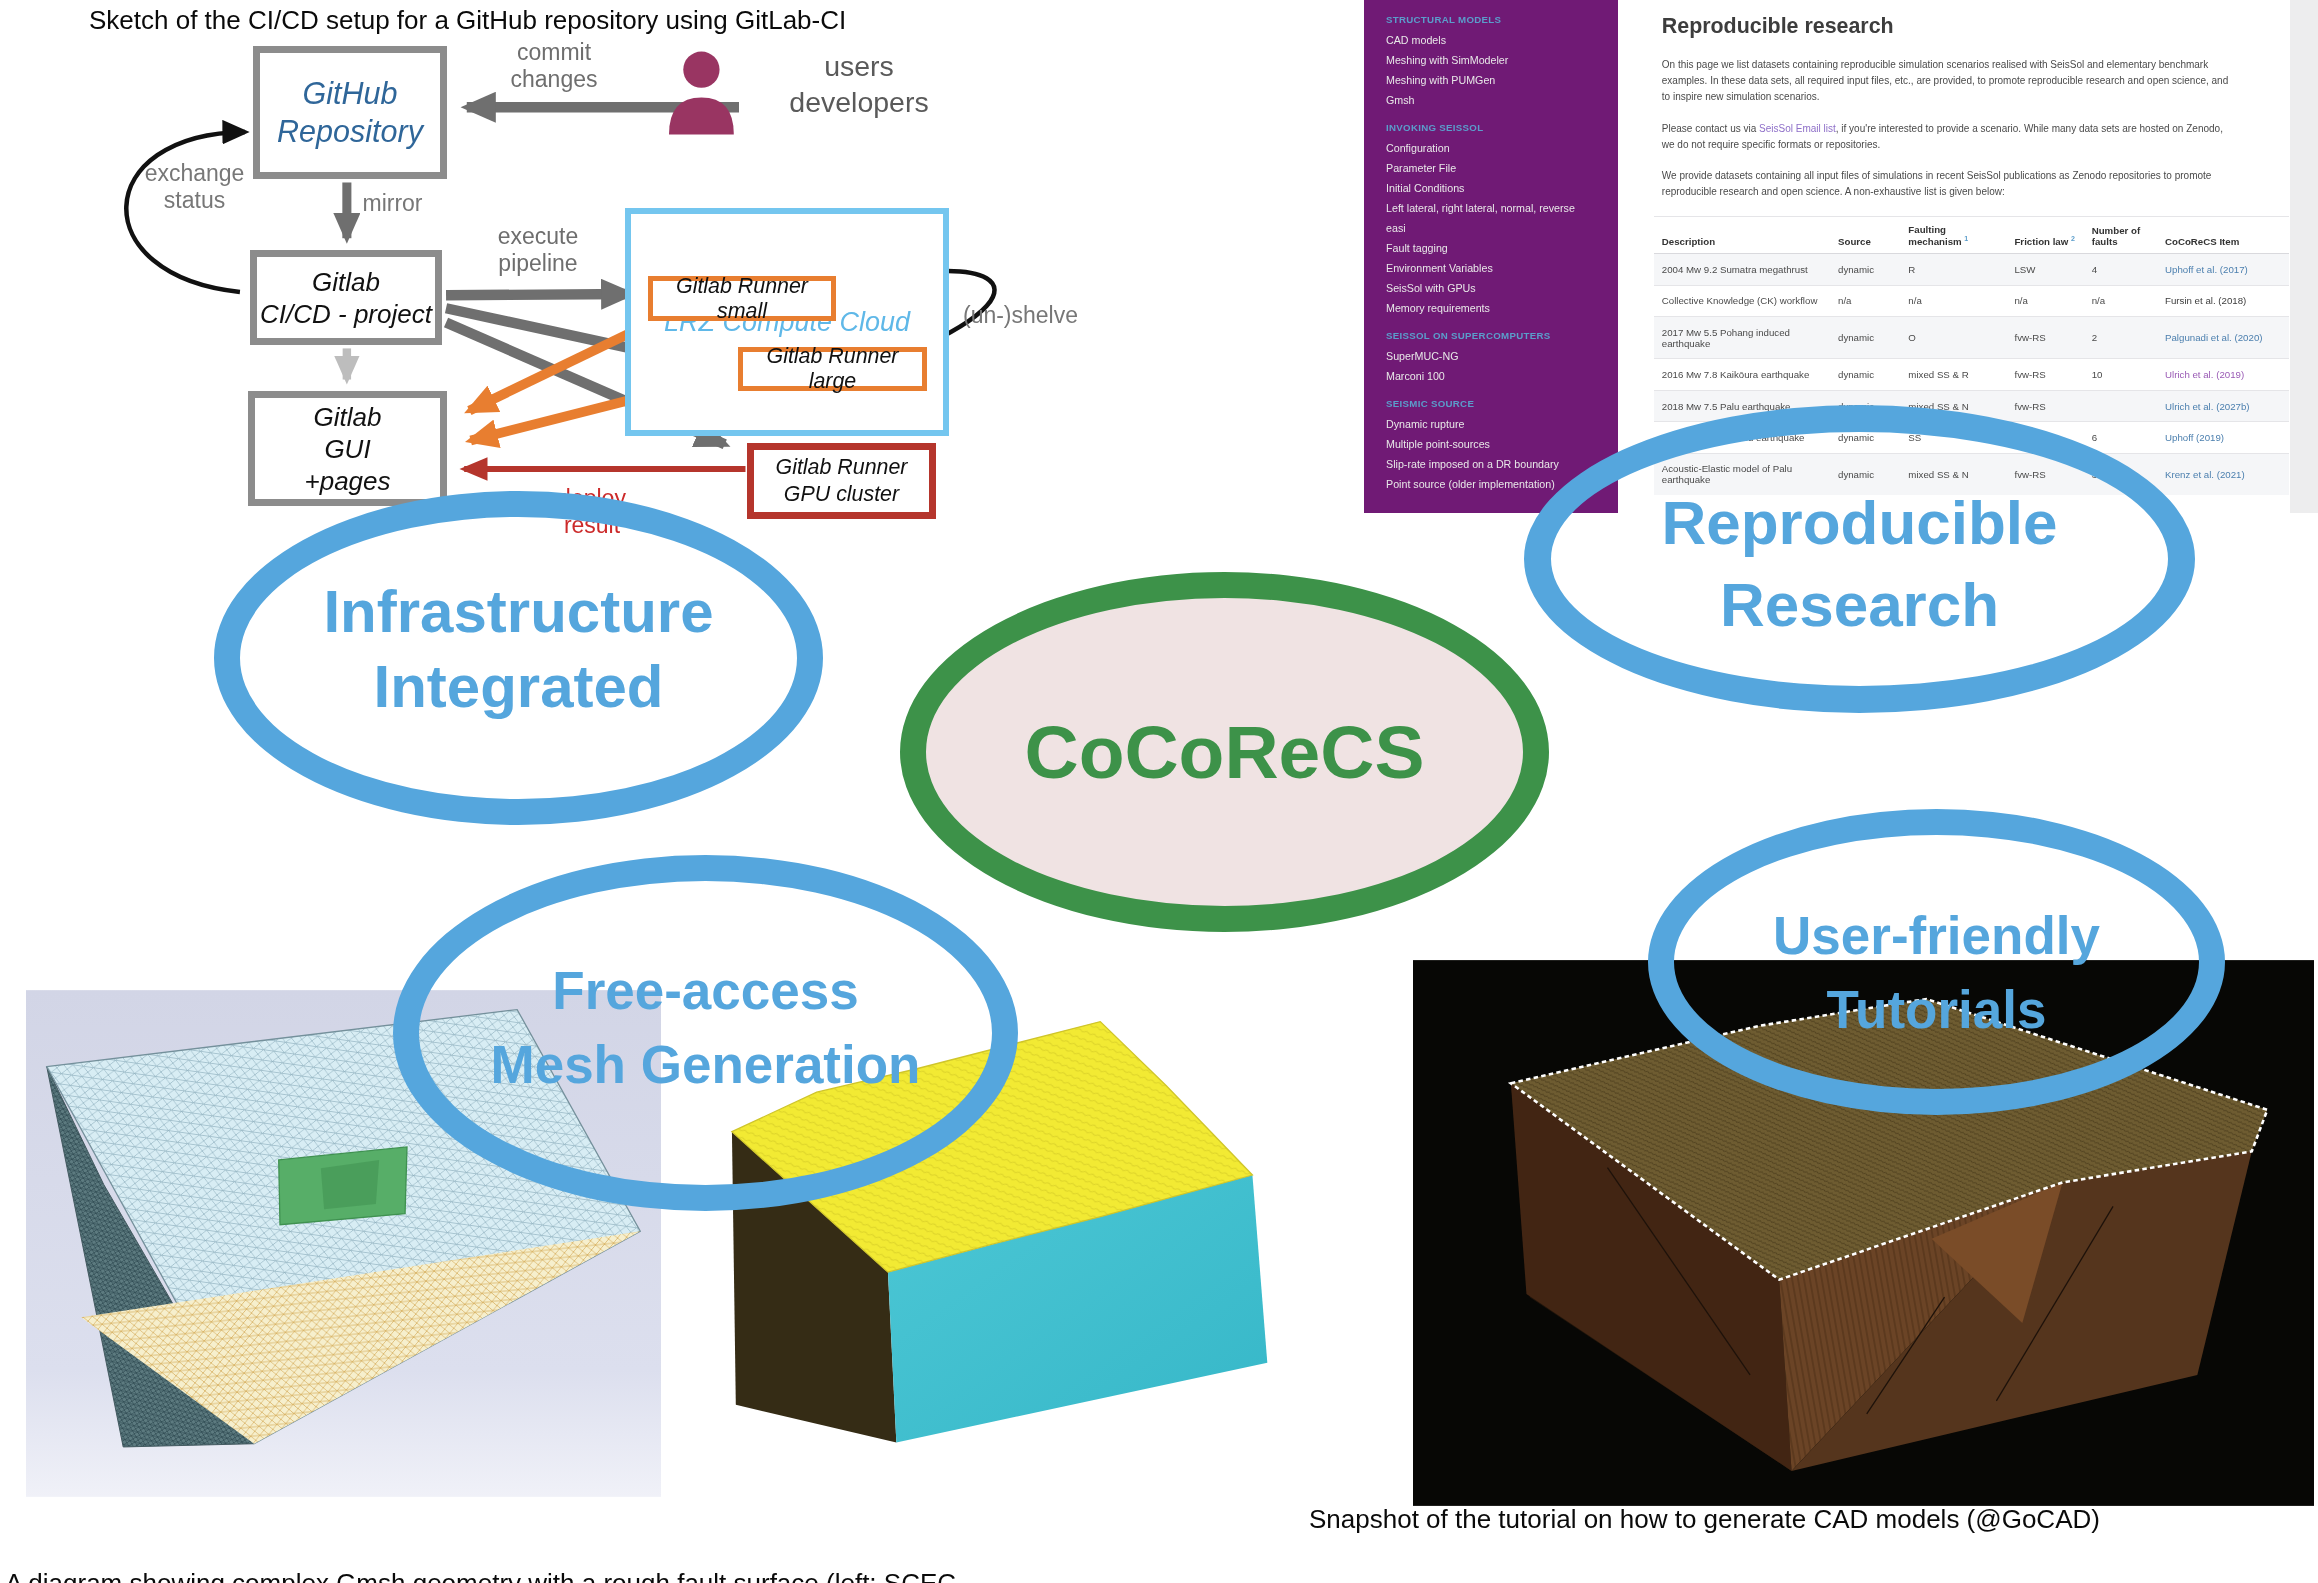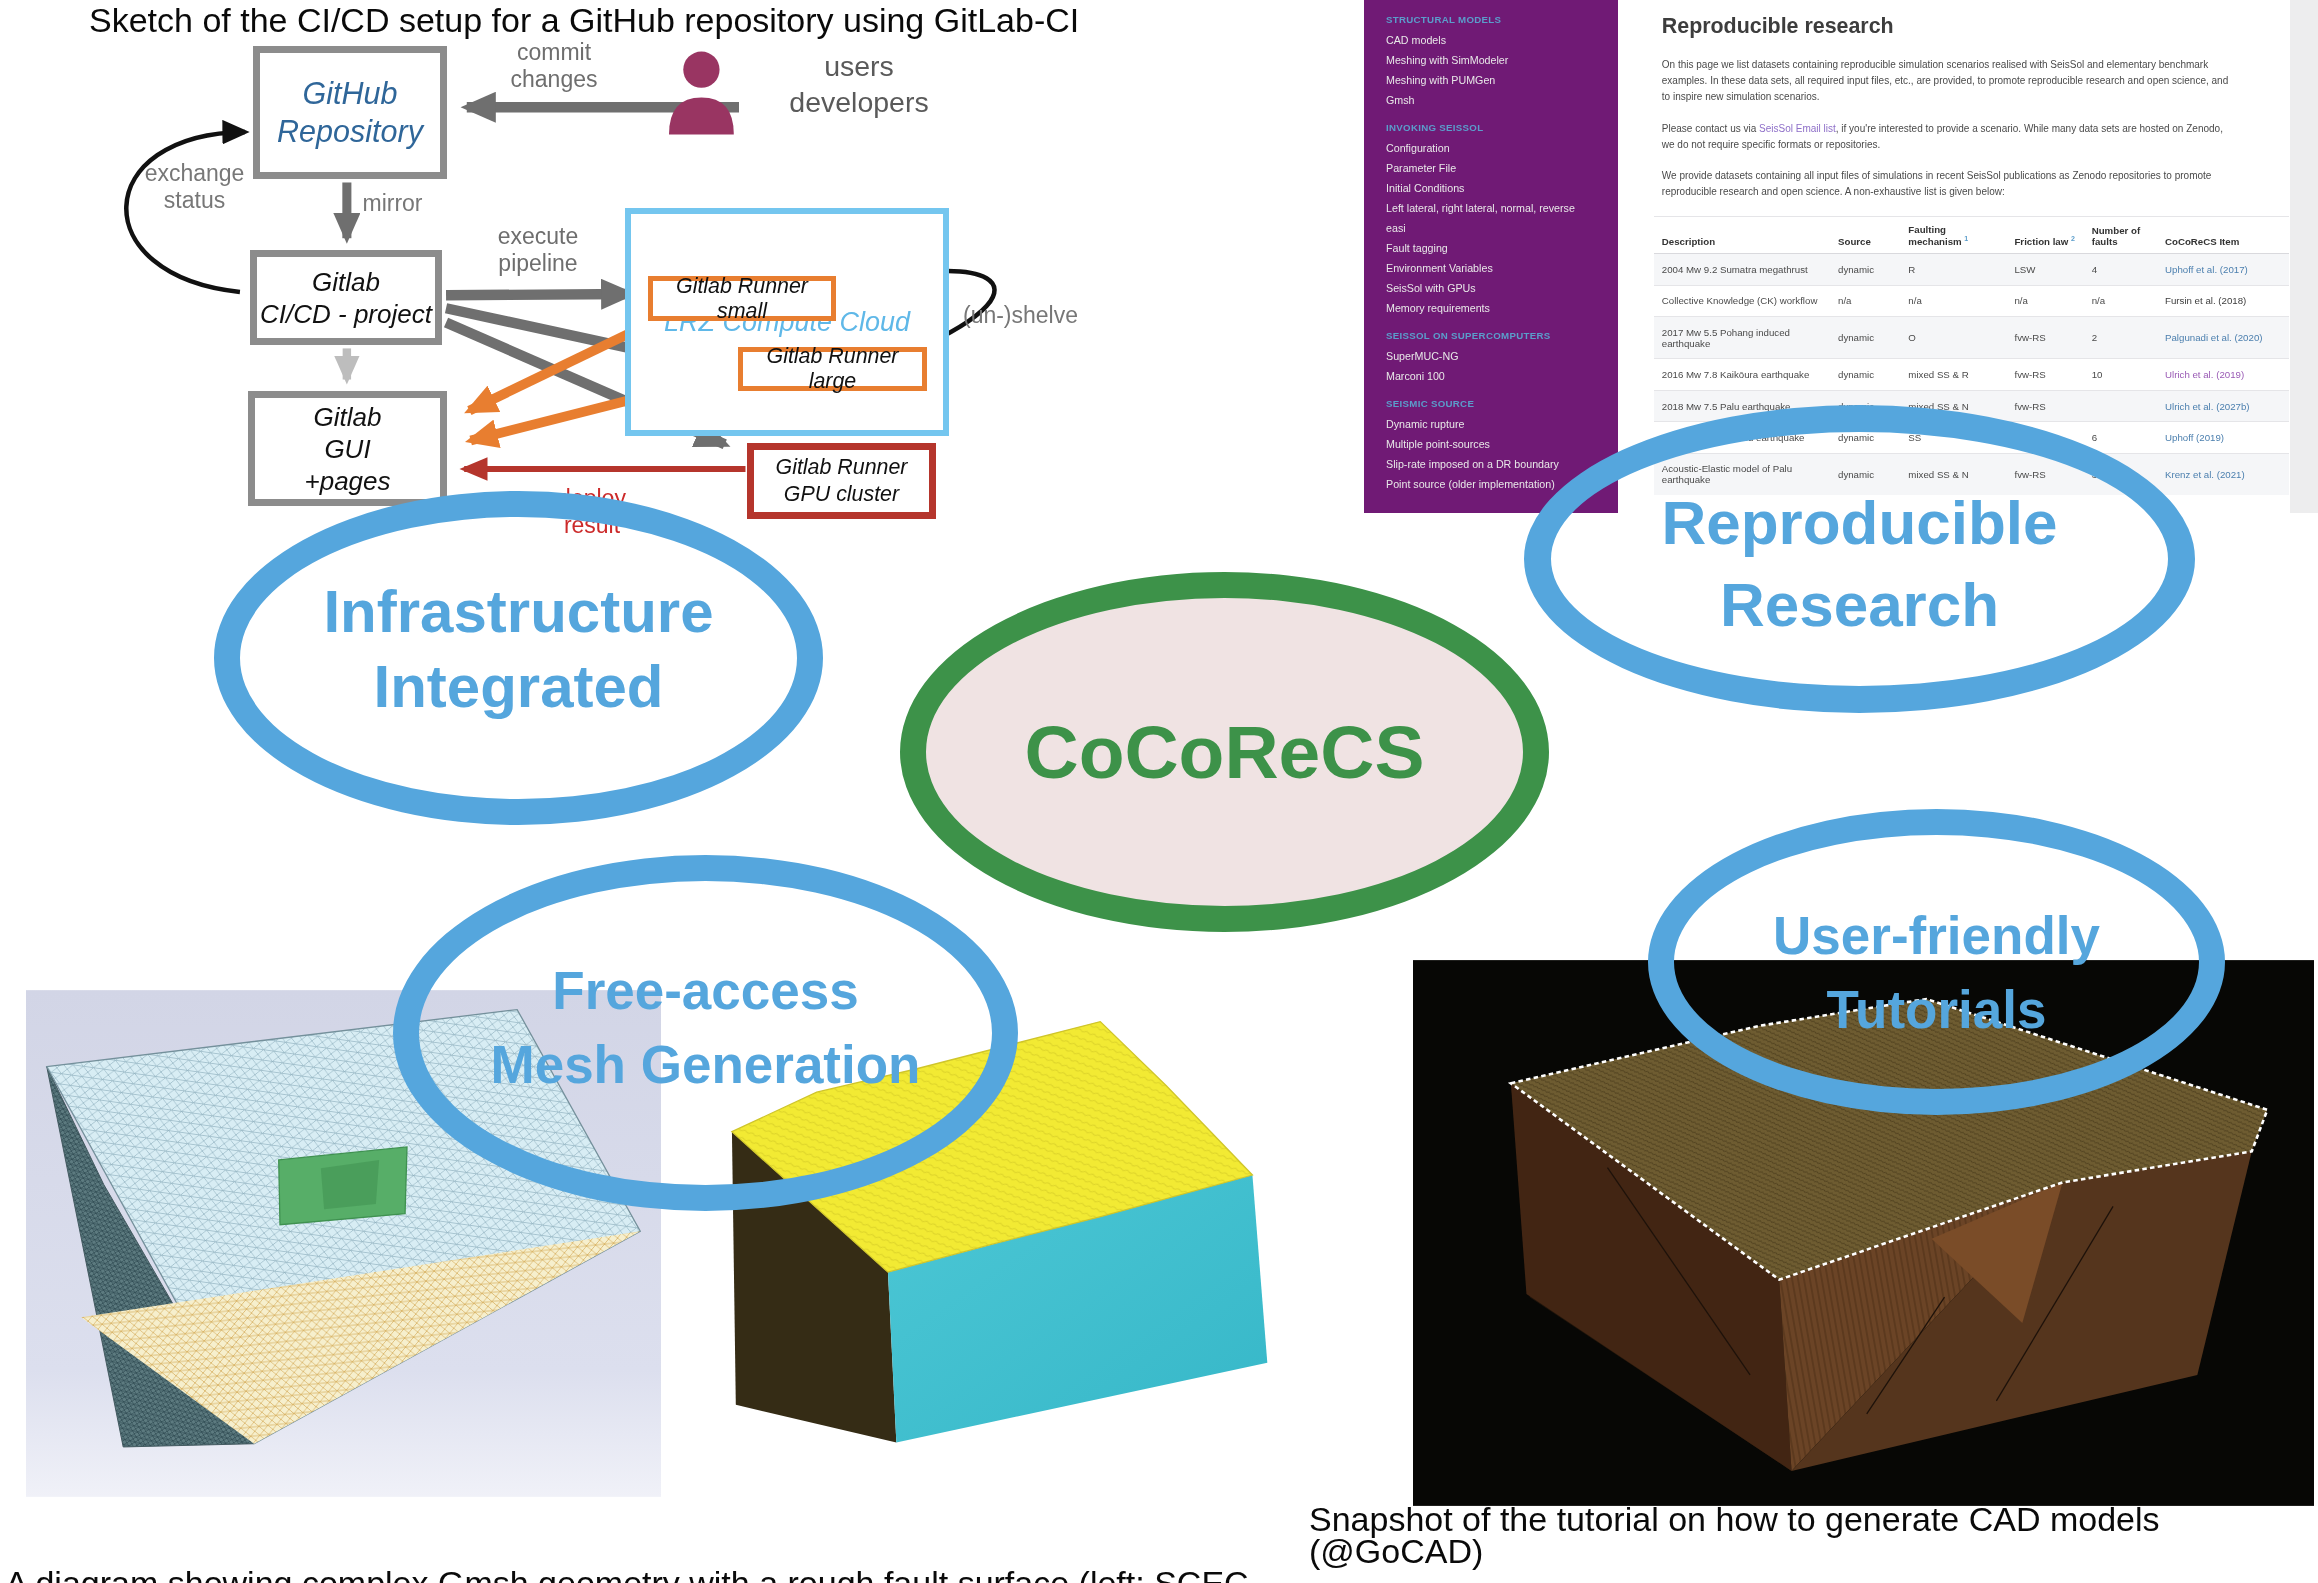--- a/index.html
+++ b/index.html
@@ -3,21 +3,21 @@
 <meta charset="utf-8">
 <style>
   html,body{margin:0;padding:0;}
   body{
     width:2319px;height:1584px;position:relative;background:#ffffff;
     font-family:"Liberation Sans", sans-serif;overflow:hidden;
   }
   
   .abs{position:absolute;}
   
-  .cap{color:#0a0a0a;font-size:34px;line-height:32px;white-space:pre-wrap;}
+  .cap{color:#0a0a0a;font-size:26px;line-height:32px;white-space:pre-wrap;}
   .cap-top{left:89px;top:3.9px;}
   .cap-bl{left:5.2px;top:1503px;width:1290px;}
   .cap-br{left:1309px;top:1503px;width:1011px;}
   
   .flowchart{left:39px;top:36px;width:1050px;height:525px;z-index:1;}
   .fc-arrows{position:absolute;left:0;top:0;width:1050px;height:525px;}
   .fc-box{position:absolute;background:#fff;display:flex;flex-direction:column;
           justify-content:center;align-items:center;text-align:center;box-sizing:border-box;font-style:italic;}
   .b-github{left:214px;top:9.7px;width:194px;height:133px;border:7.1px solid #8c8c8c;
             color:#2f6699;font-size:30.5px;line-height:38px;}

